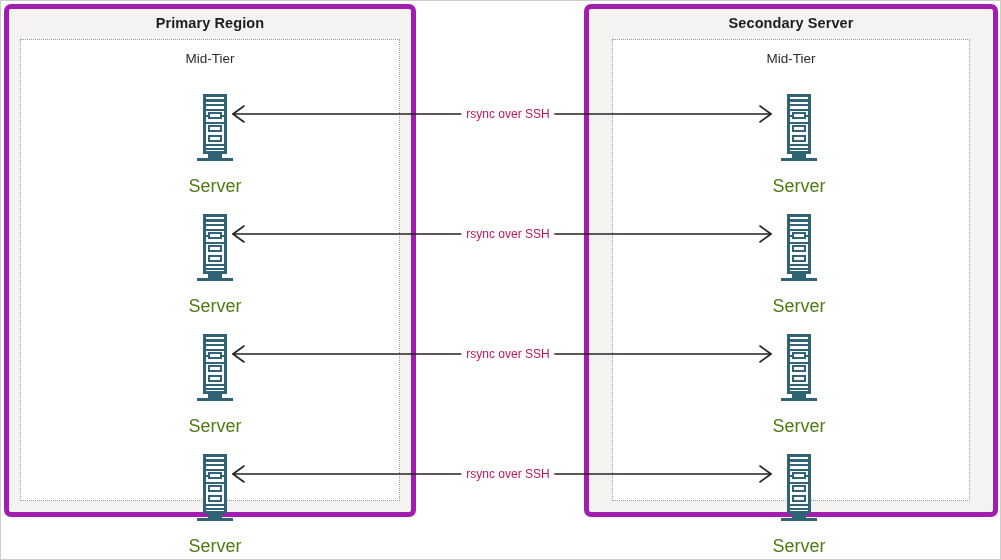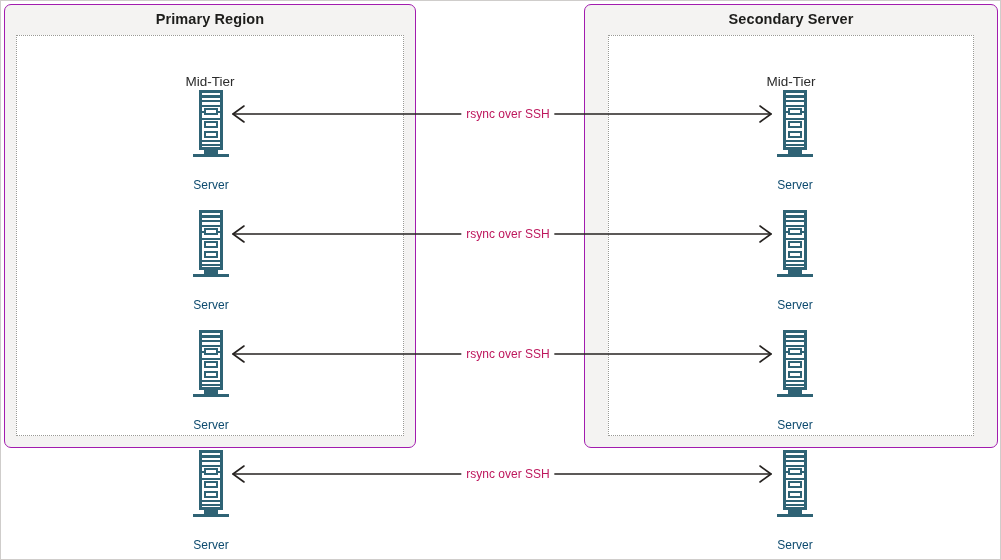--- a/index.html
+++ b/index.html
@@ -19,23 +19,23 @@
     background: #ffffff;
     box-sizing: border-box;
     border: 1px solid #cfcdcb;
     overflow: hidden;
   }
 
   
   .region {
     position: absolute;
     top: 3px;
-    height: 444px;
+    height: 513px;
     background: #f4f3f2;
-    border: 1px solid #a21caf;
+    border: 5px solid #a21caf;
     border-radius: 7px;
     box-sizing: border-box;
     padding-left: 36px;
   }
   .region.primary   { left: 3px;   width: 412px; }
   .region.secondary { left: 583px; width: 414px; }
 
   .region-title {
     position: absolute;
     top: 6px;
@@ -61,41 +61,40 @@
   .region.secondary .tier { left: 23px; right: 23px; }
 
   .tier-title {
     position: absolute;
     top: 11px;
     left: 0;
     right: 0;
     text-align: center;
     font-size: 13.5px;
     color: #2b2b2b;
-    margin-top: 27px;
   }
 
   
   .node {
     position: absolute;
     width: 120px;
     margin-left: -60px;
     text-align: center;
   }
   .node .icon-wrap {
     display: block;
     height: 74px;
     line-height: 0;
   }
   .node svg { display: inline-block; }
   .node-label {
     display: block;
-    margin-top: 16px;
-    font-size: 12px;
-    color: #0c4a6e;
+    margin-top: 10px;
+    font-size: 18px;
+    color: #4d7c0f;
   }
 
   
   #links {
     position: absolute;
     left: 0; top: 0;
     width: 1001px;
     height: 560px;
     pointer-events: none;
   }

